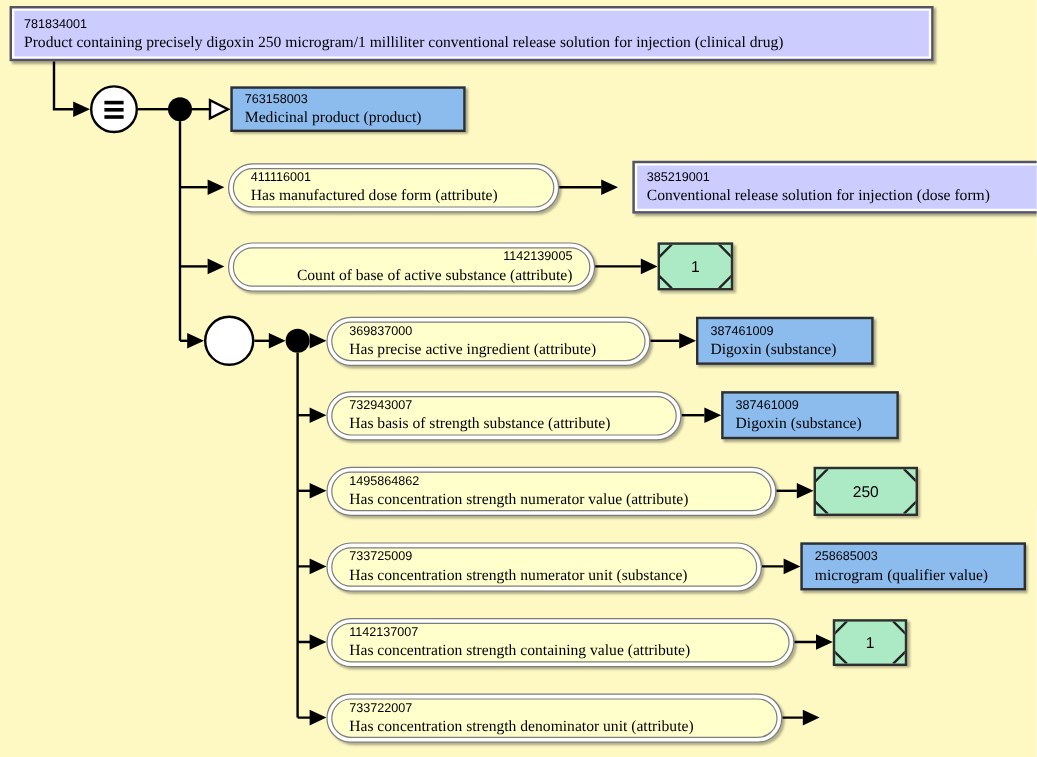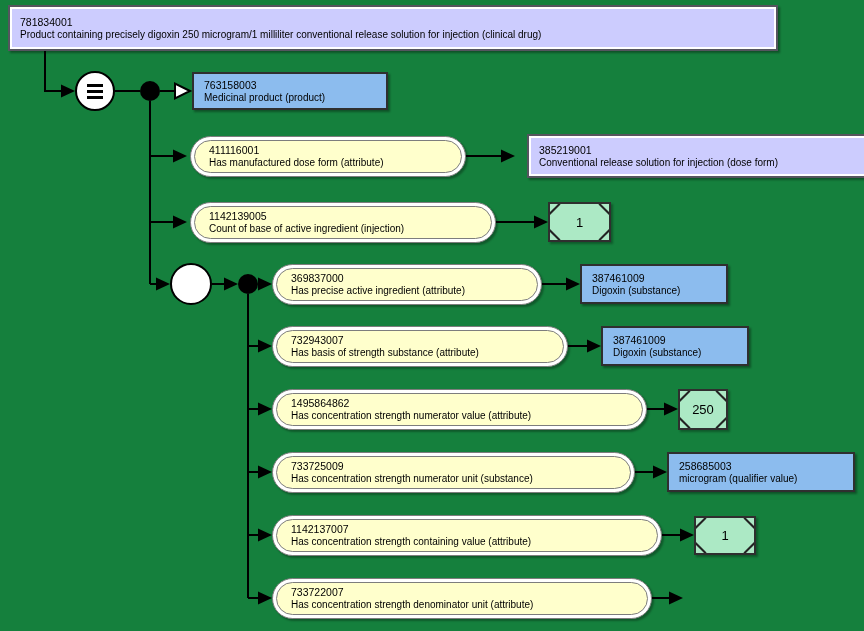--- a/index.html
+++ b/index.html
@@ -1,24 +1,24 @@
 <!DOCTYPE html>
 <html><head>
 <meta charset="utf-8">
 <style>
   html,body{margin:0;padding:0;background:#ffffff;}
   #canvas{
-    position:relative;width:864px;height:631px;background:#15803d;
+    position:relative;width:864px;height:631px;background:#fef9c3;
     font-family:"Liberation Sans","DejaVu Sans",sans-serif;color:#000;
     overflow:hidden;
   }
   #wires{position:absolute;left:0;top:0;z-index:0;}
   .box{position:absolute;box-sizing:border-box;z-index:1;display:flex;flex-direction:column;justify-content:center;padding:2px 10px;}
   .sctid{font-size:10.5px;line-height:1.35;}
-  .term{font-size:10px;line-height:1.25;}
+  .term{font-size:13px;line-height:1.25;font-family:Liberation Serif, serif;}
   .purple{
     background:#ccccfe;border:2px solid #55555f;
     box-shadow:inset 0 0 0 2px #ffffff, 2px 2px 2px rgba(0,0,0,0.35);
   }
   .blue{
     background:#8cbcee;border:2px solid #2f2f2f;
     box-shadow:2px 2px 2px rgba(0,0,0,0.35);
   }
   .attr{
     position:absolute;box-sizing:border-box;z-index:1;
@@ -131,24 +131,24 @@
     <div class="attr-inner">
       <div class="sctid">411116001</div>
       <div class="term">Has manufactured dose form (attribute)</div>
     </div>
   </div>
   <div class="box purple" style="left:527px;top:134px;width:345px;height:44px;">
     <div class="sctid">385219001</div>
     <div class="term">Conventional release solution for injection (dose form)</div>
   </div>
 
-  <div class="attr" style="left:190px;top:202px;width:306px;height:41px;">
+  <div class="attr" style="left:190px;top:202px;width:306px;height:41px;text-align:right;">
     <div class="attr-inner">
       <div class="sctid">1142139005</div>
-      <div class="term">Count of base of active ingredient (injection)</div>
+      <div class="term">Count of base of active substance (attribute)</div>
     </div>
   </div>
   <div class="val" style="left:548px;top:202px;width:63px;height:40px;">
     <span class="corner tl"></span>
     <span class="corner tr"></span>
     <span class="corner bl"></span>
     <span class="corner br"></span>
     <span>1</span>
   </div>
 
@@ -173,21 +173,21 @@
     <div class="sctid">387461009</div>
     <div class="term">Digoxin (substance)</div>
   </div>
 
   <div class="attr" style="left:272px;top:389px;width:375px;height:41px;">
     <div class="attr-inner">
       <div class="sctid">1495864862</div>
       <div class="term">Has concentration strength numerator value (attribute)</div>
     </div>
   </div>
-  <div class="val" style="left:678px;top:389px;width:50px;height:41px;">
+  <div class="val" style="left:678px;top:389px;width:87px;height:41px;">
     <span class="corner tl"></span>
     <span class="corner tr"></span>
     <span class="corner bl"></span>
     <span class="corner br"></span>
     <span>250</span>
   </div>
 
   <div class="attr" style="left:272px;top:452px;width:363px;height:41px;">
     <div class="attr-inner">
       <div class="sctid">733725009</div>

